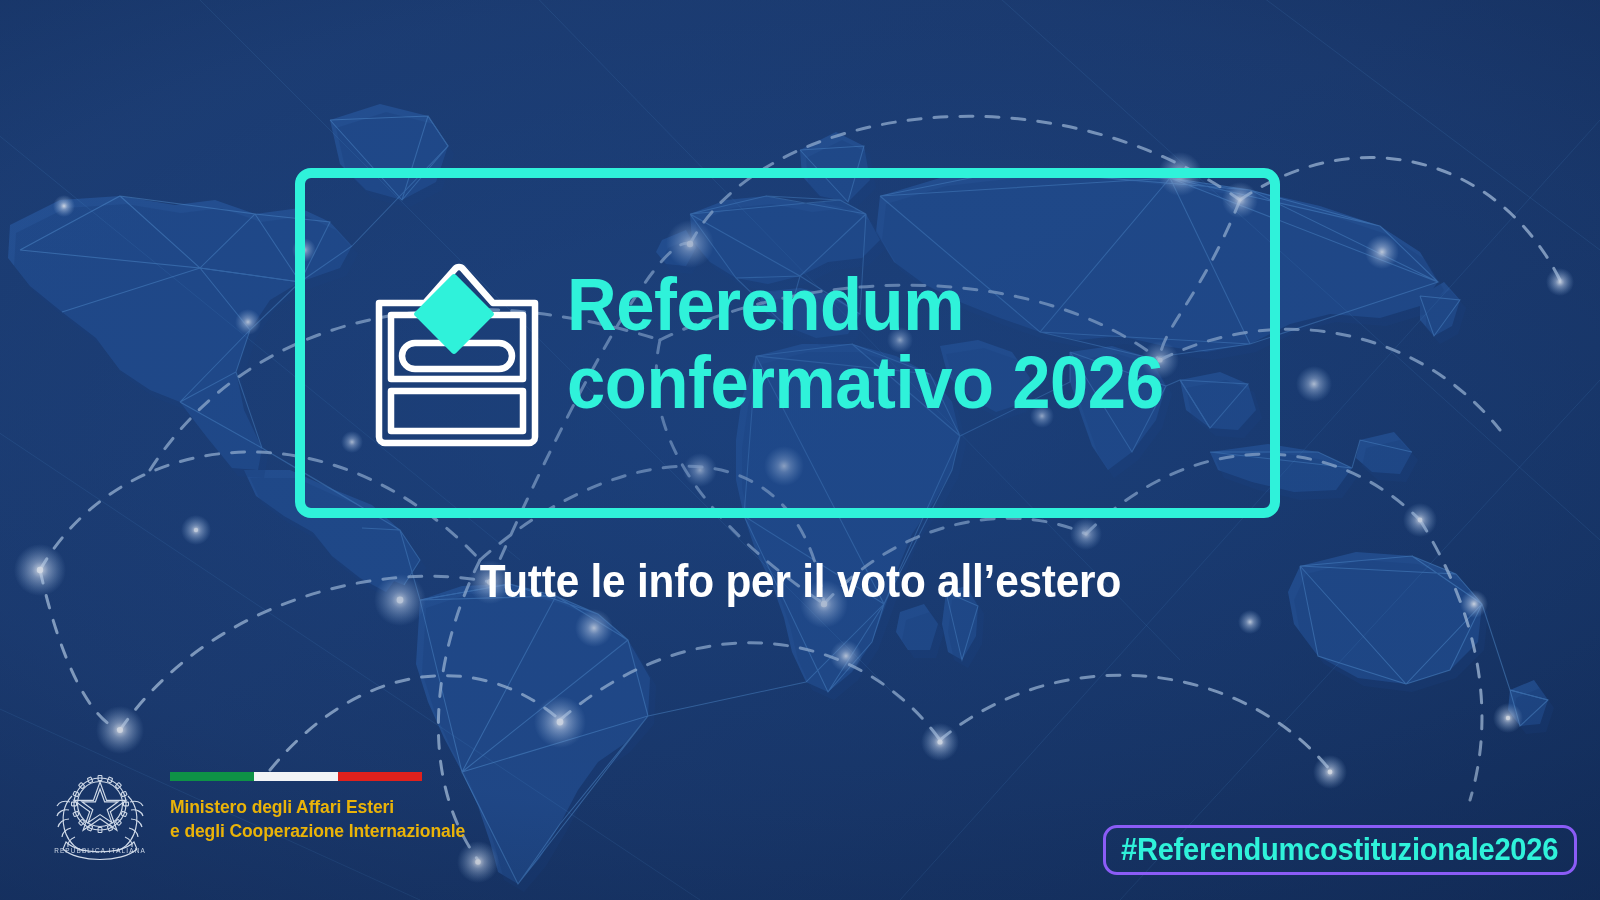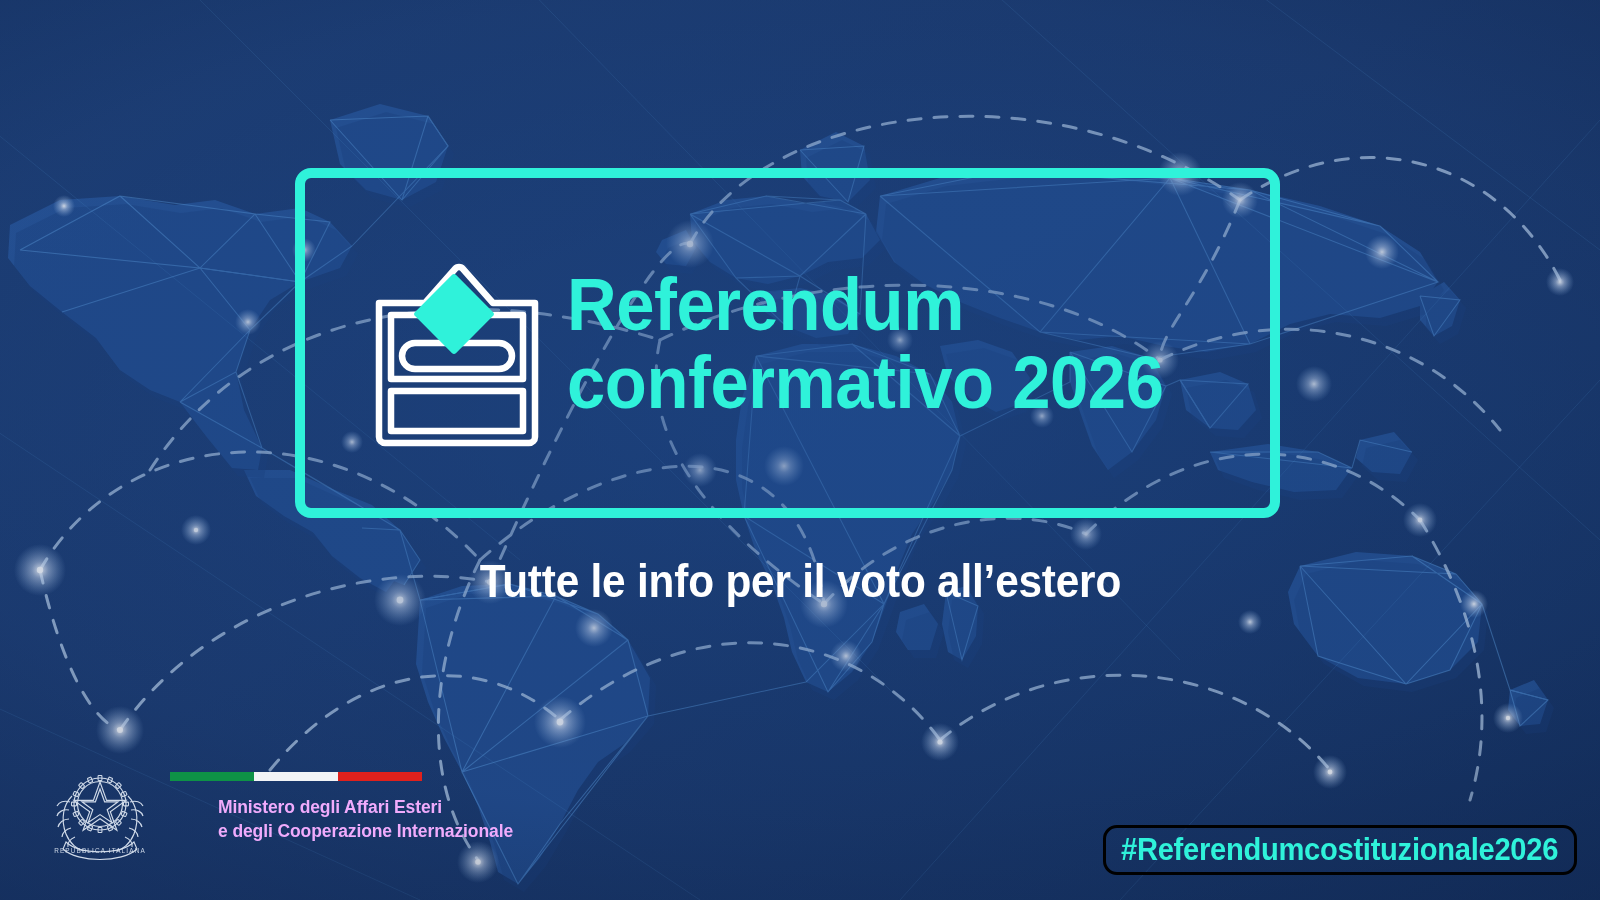--- a/index.html
+++ b/index.html
@@ -117,38 +117,37 @@
     display: flex;
     width: 252px;
     height: 9px;
     margin-bottom: 14px;
   }
   .tricolor i { display: block; height: 100%; flex: 1 1 33.333%; }
   .tri-g { background: #0e9246; }
   .tri-w { background: #f2f4f6; }
   .tri-r { background: #e0211c; }
   .ministry-name {
-    color: #f0abfc;
+    color: #eab308;
     font-weight: 700;
     font-size: 17.5px;
     line-height: 24px;
     letter-spacing: -0.1px;
     white-space: nowrap;
-    margin-left: 48px;
   }
 
   
   .hashtag {
     position: absolute;
     left: 1103px;
     top: 825px;
     width: 474px;
     height: 50px;
     box-sizing: border-box;
-    border: 3px solid #000000;
+    border: 3px solid #8b5cf6;
     border-radius: 14px;
     display: flex;
     align-items: center;
     justify-content: center;
     color: #2ff2da;
     font-weight: 600;
     font-size: 31px;
     letter-spacing: -0.3px;
     white-space: nowrap;
   }

